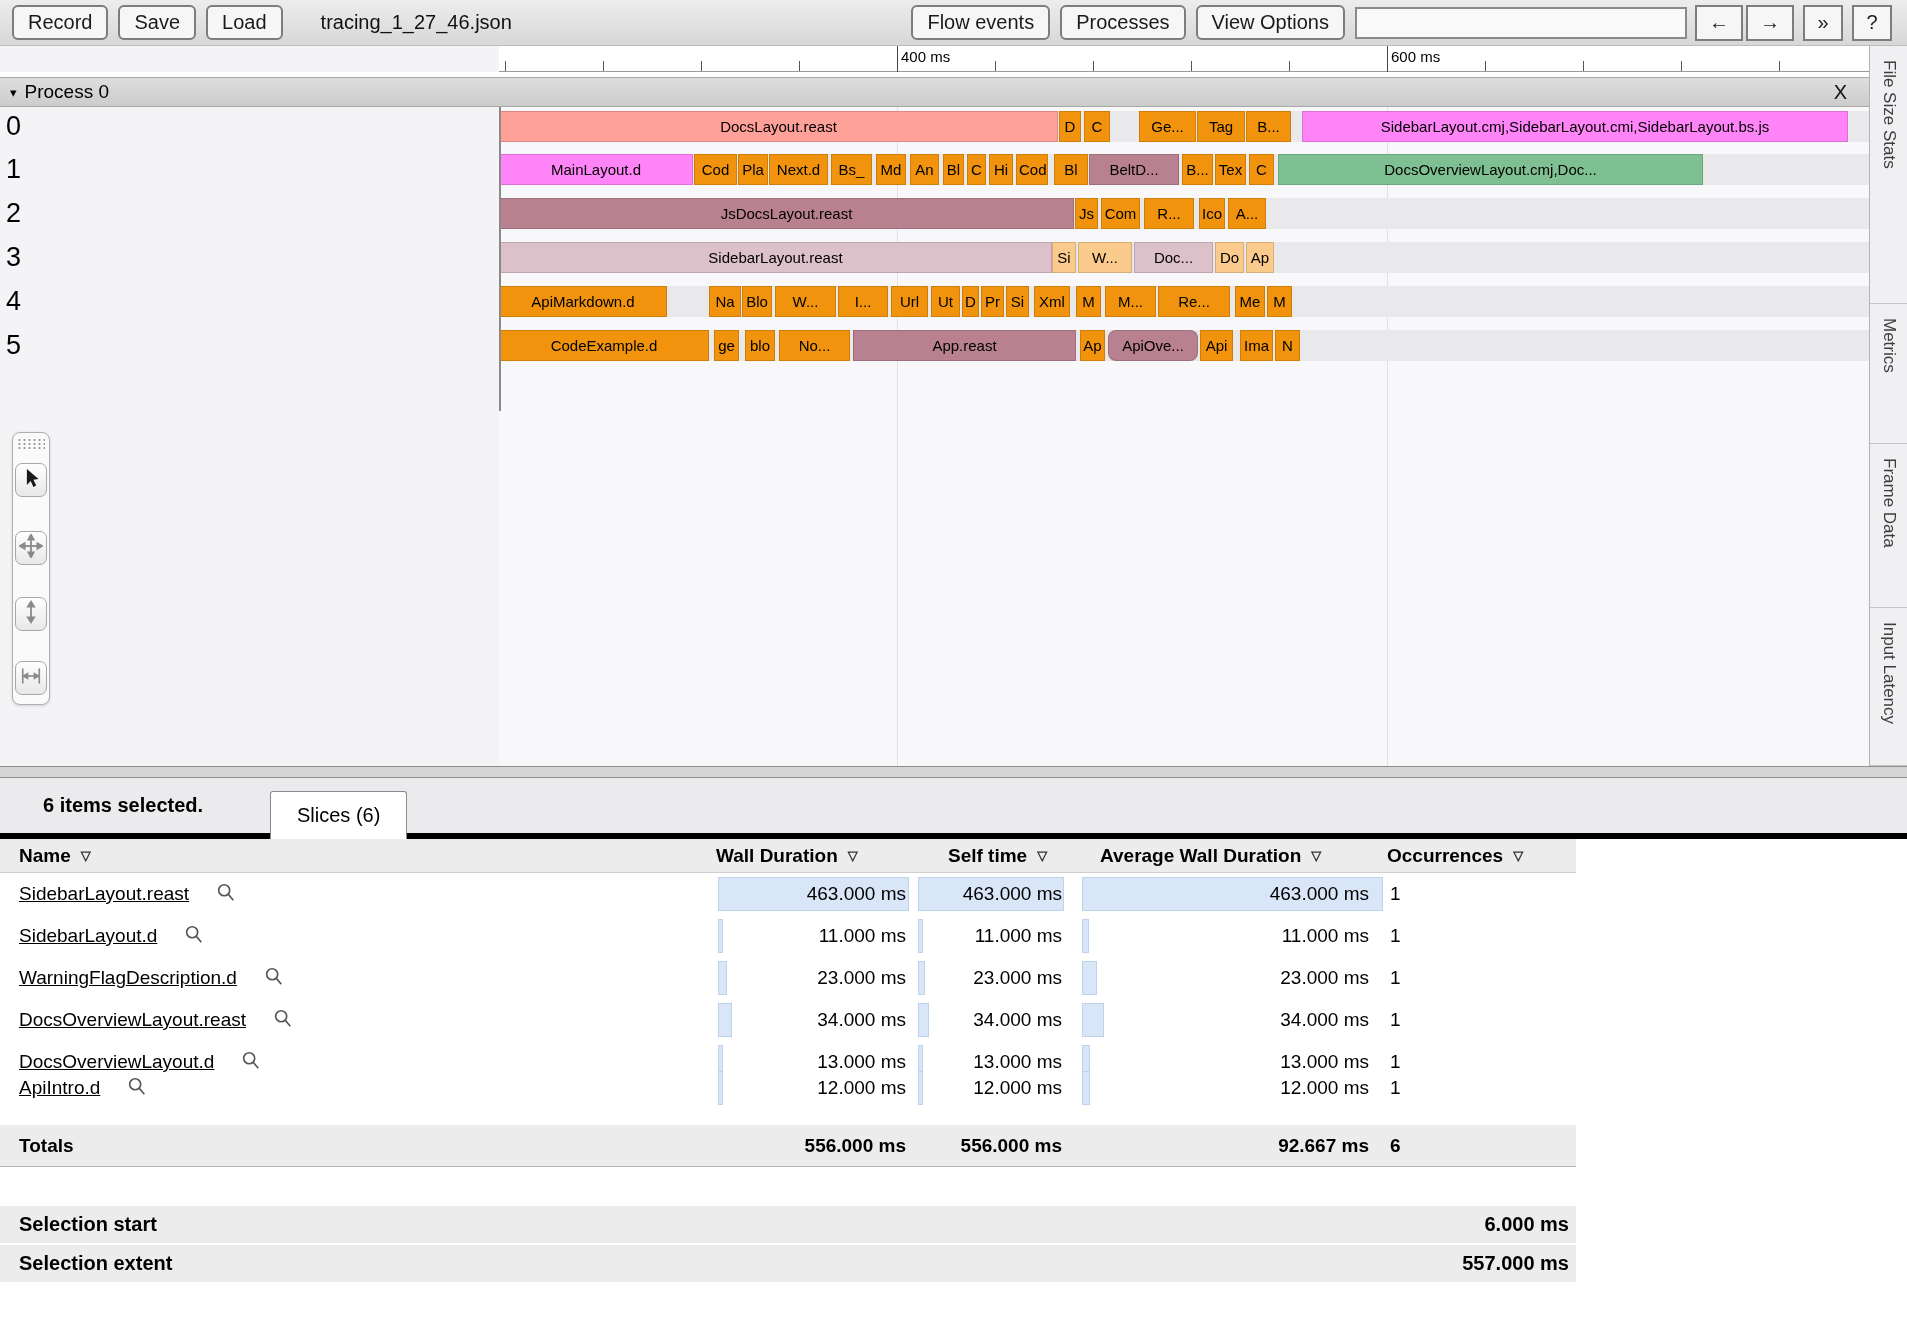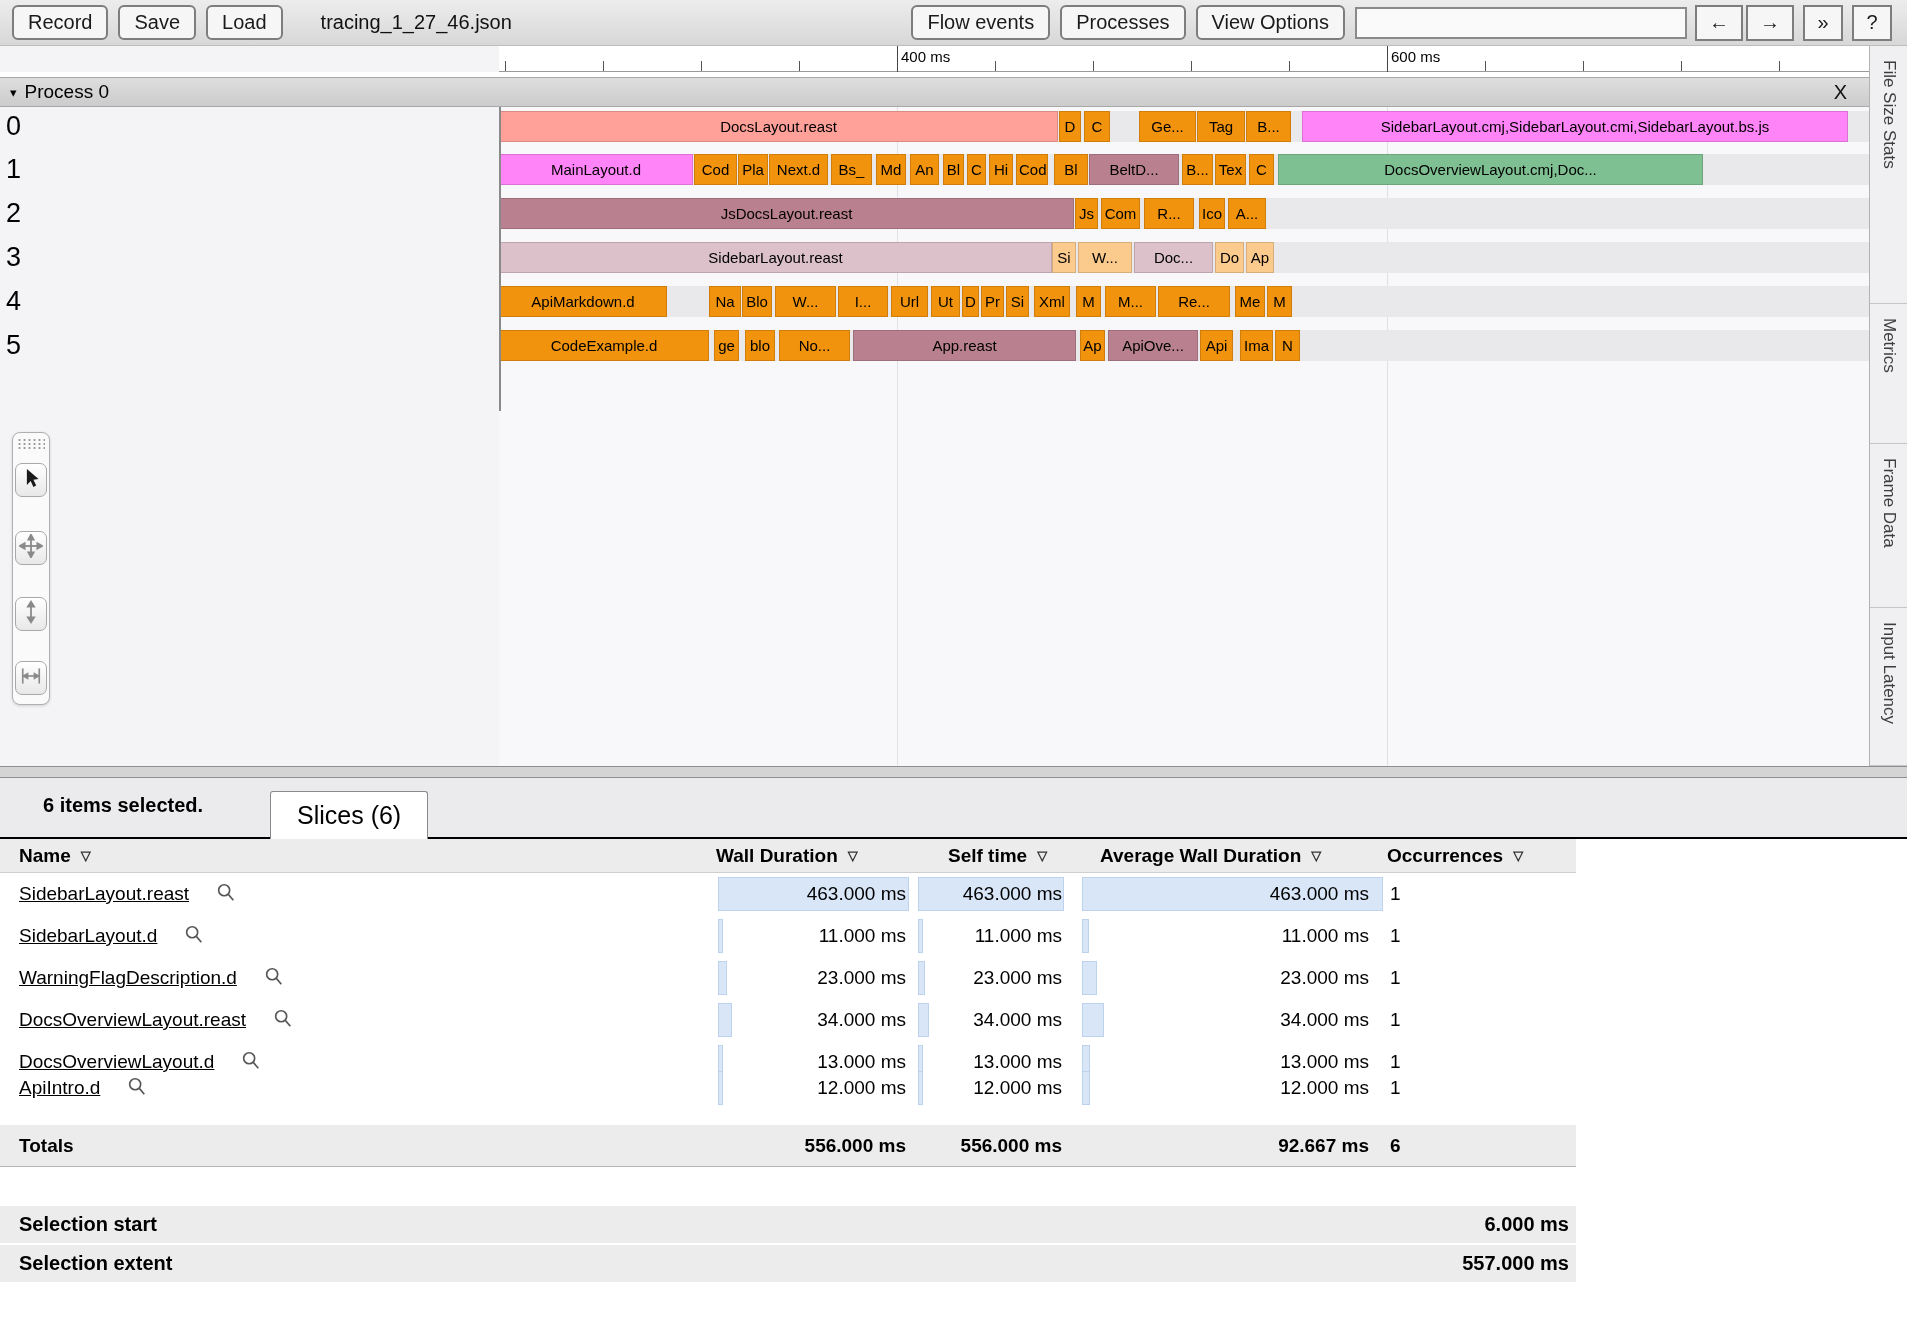--- a/index.html
+++ b/index.html
@@ -52,24 +52,24 @@
   .sidebar { position:absolute; left:1869px; top:0; width:38px; height:720px; background:#f0f0f3; border-left:1px solid #b3b3b3; }
   .side-tab { position:absolute; left:0; width:38px; border-bottom:1px solid #c5c5c8; display:flex; justify-content:center; overflow:hidden; }
   .side-tab span { writing-mode:vertical-rl; font-size:17px; color:#3d3d3d; padding-top:14px; white-space:nowrap; }
 
   
   .splitter { position:absolute; left:0; top:766px; width:1907px; height:12px;
     background:#d4d4d4; border-top:1px solid #8f8f8f; border-bottom:1px solid #8f8f8f; cursor:row-resize; }
 
   
   .bottom { position:absolute; left:0; top:778px; width:1907px; height:541px; background:#fff; }
-  .tabstrip { position:absolute; left:0; top:0; width:1907px; height:61px; background:#ebebed; border-bottom:2px solid #000000; }
+  .tabstrip { position:absolute; left:0; top:0; width:1907px; height:61px; background:#ebebed; border-bottom:6px solid #000000; }
   .sel-summary { position:absolute; left:43px; top:16px; font-size:20px; font-weight:bold; color:#000; }
   .slices-tab { position:absolute; left:270px; top:13px; height:48px; padding:0 26px; background:#fff;
-    border:1px solid #8a8a8a; border-bottom:none; border-radius:3px 3px 0 0; font-size:25px; line-height:46px; z-index:2; }
+    border:1px solid #8a8a8a; border-bottom:none; border-radius:3px 3px 0 0; font-size:20px; line-height:46px; z-index:2; }
 
   .thead { position:absolute; left:0; top:61px; width:1576px; height:34px; background:#ececec;
     border-bottom:1px solid #cfcfcf; font-weight:bold; font-size:19px; }
   .thcell { position:absolute; top:0; height:34px; line-height:34px; white-space:nowrap; cursor:default; }
   .sortglyph { font-size:13px; color:#333; margin-left:10px; vertical-align:2px; }
 
   .trow { position:absolute; left:0; width:1576px; height:42px; font-size:19px; }
   .name-link { position:absolute; left:19px; top:0; height:42px; line-height:42px; text-decoration:underline; color:#000; cursor:pointer; white-space:nowrap; }
   .mag { display:inline-block; vertical-align:-4px; margin-left:26px; }
   .valbar { position:absolute; top:4px; height:34px; background:#d9e6f8; border:1px solid #bdd2ec; }
@@ -198,21 +198,21 @@
         <div class="slice" style="left: 1235px; top: 240px; width: 30px; background: rgb(242, 147, 13);">Me</div>
         <div class="slice" style="left: 1267px; top: 240px; width: 25px; background: rgb(242, 147, 13);">M</div>
         <div class="track-strip" style="top: 284px;"></div>
         <div class="track-num" style="top: 284px;">5</div>
         <div class="slice" style="left: 499px; top: 284px; width: 210px; background: rgb(242, 147, 13);">CodeExample.d</div>
         <div class="slice" style="left: 714px; top: 284px; width: 25px; background: rgb(242, 147, 13);">ge</div>
         <div class="slice" style="left: 745px; top: 284px; width: 30px; background: rgb(242, 147, 13);">blo</div>
         <div class="slice" style="left: 779px; top: 284px; width: 71px; background: rgb(242, 147, 13);">No...</div>
         <div class="slice" style="left: 853px; top: 284px; width: 223px; background: rgb(185, 128, 143);">App.reast</div>
         <div class="slice" style="left: 1080px; top: 284px; width: 25px; background: rgb(242, 147, 13);">Ap</div>
-        <div class="slice" style="left: 1108px; top: 284px; width: 90px; background: rgb(185, 128, 143);">ApiOve...</div>
+        <div class="slice" style="left: 1108px; top: 284px; width: 90px; background: rgb(185, 128, 143); border-radius: 8px;">ApiOve...</div>
         <div class="slice" style="left: 1200px; top: 284px; width: 33px; background: rgb(242, 147, 13);">Api</div>
         <div class="slice" style="left: 1240px; top: 284px; width: 33px; background: rgb(242, 147, 13);">Ima</div>
         <div class="slice" style="left: 1275px; top: 284px; width: 25px; background: rgb(242, 147, 13);">N</div>
       </div>
     <div class="track-edge"></div>
 
     <div class="palette">
       <div class="grip"></div>
       <div id="toolbtns">
           <div class="toolbtn" style="top: 30px;">

